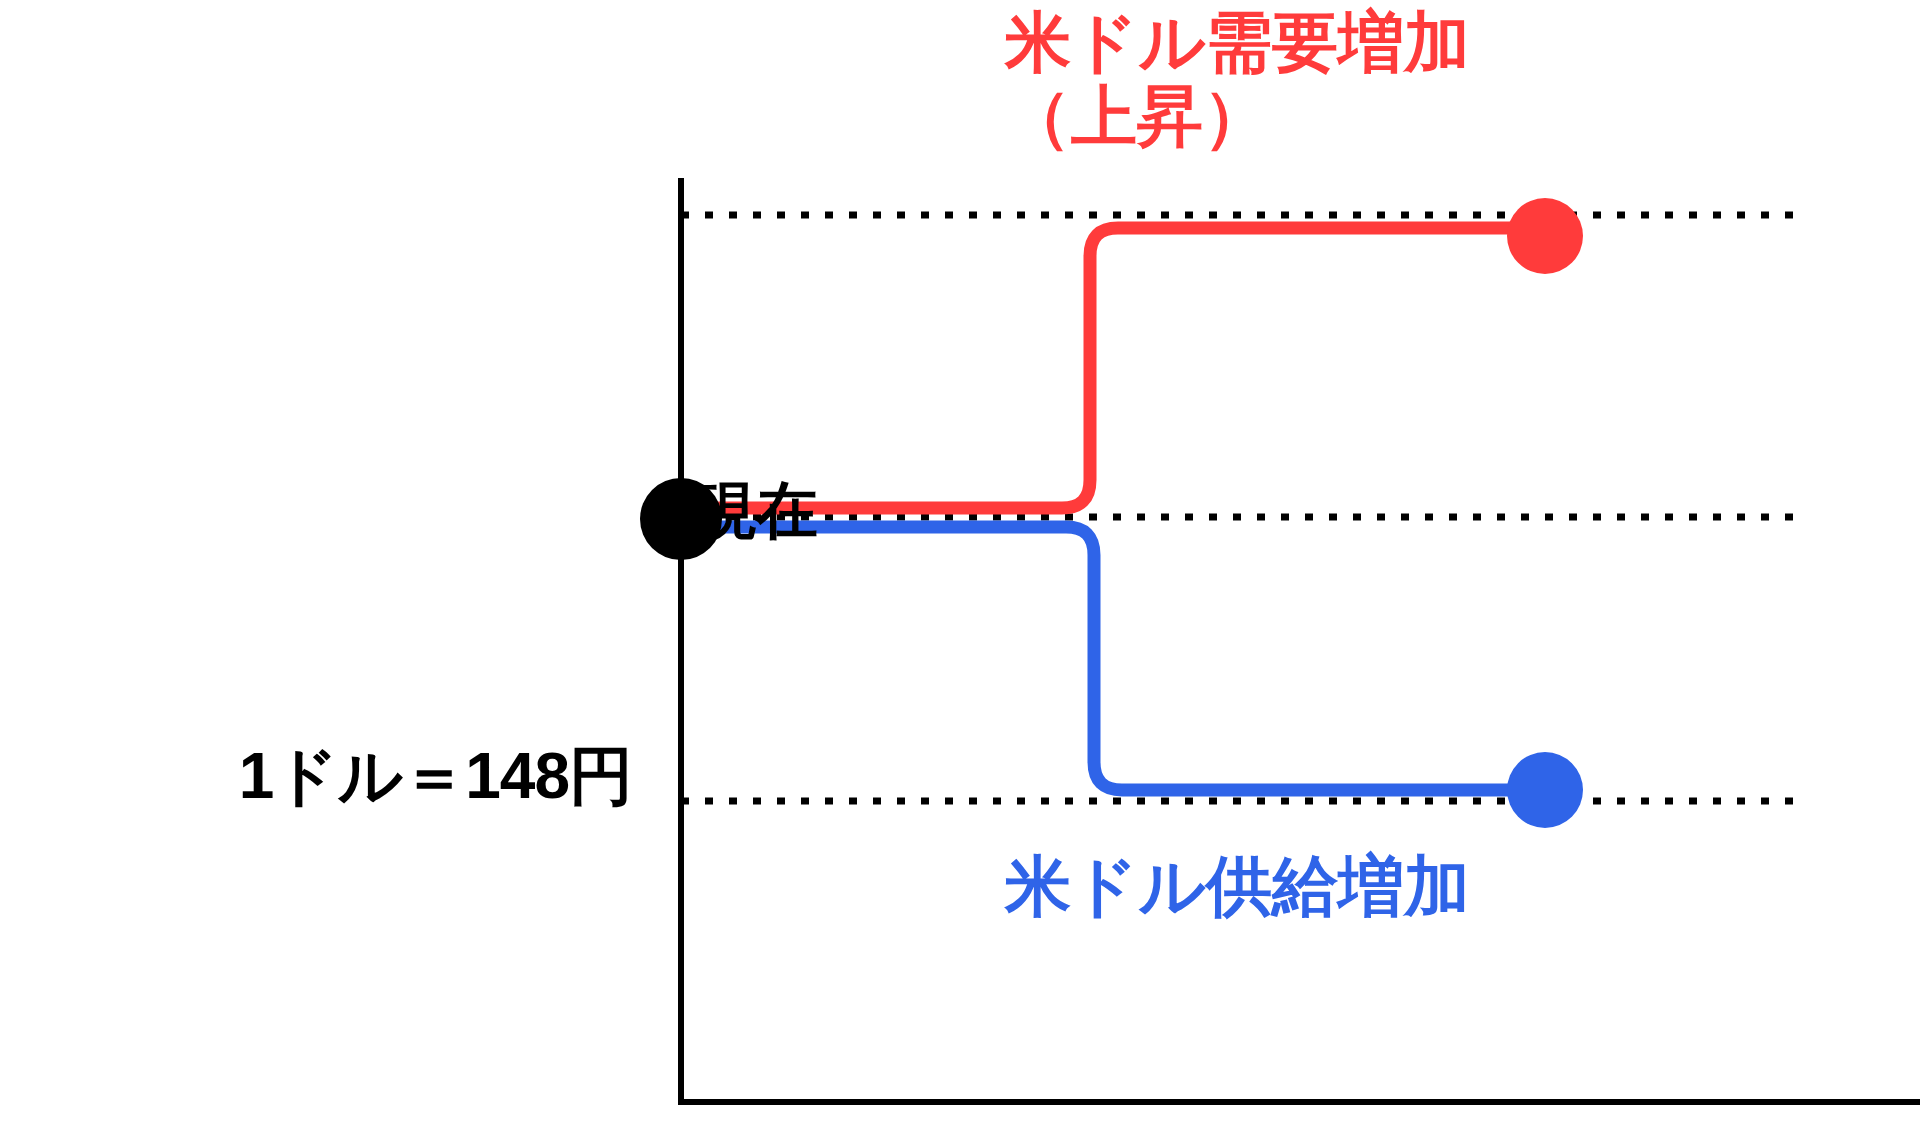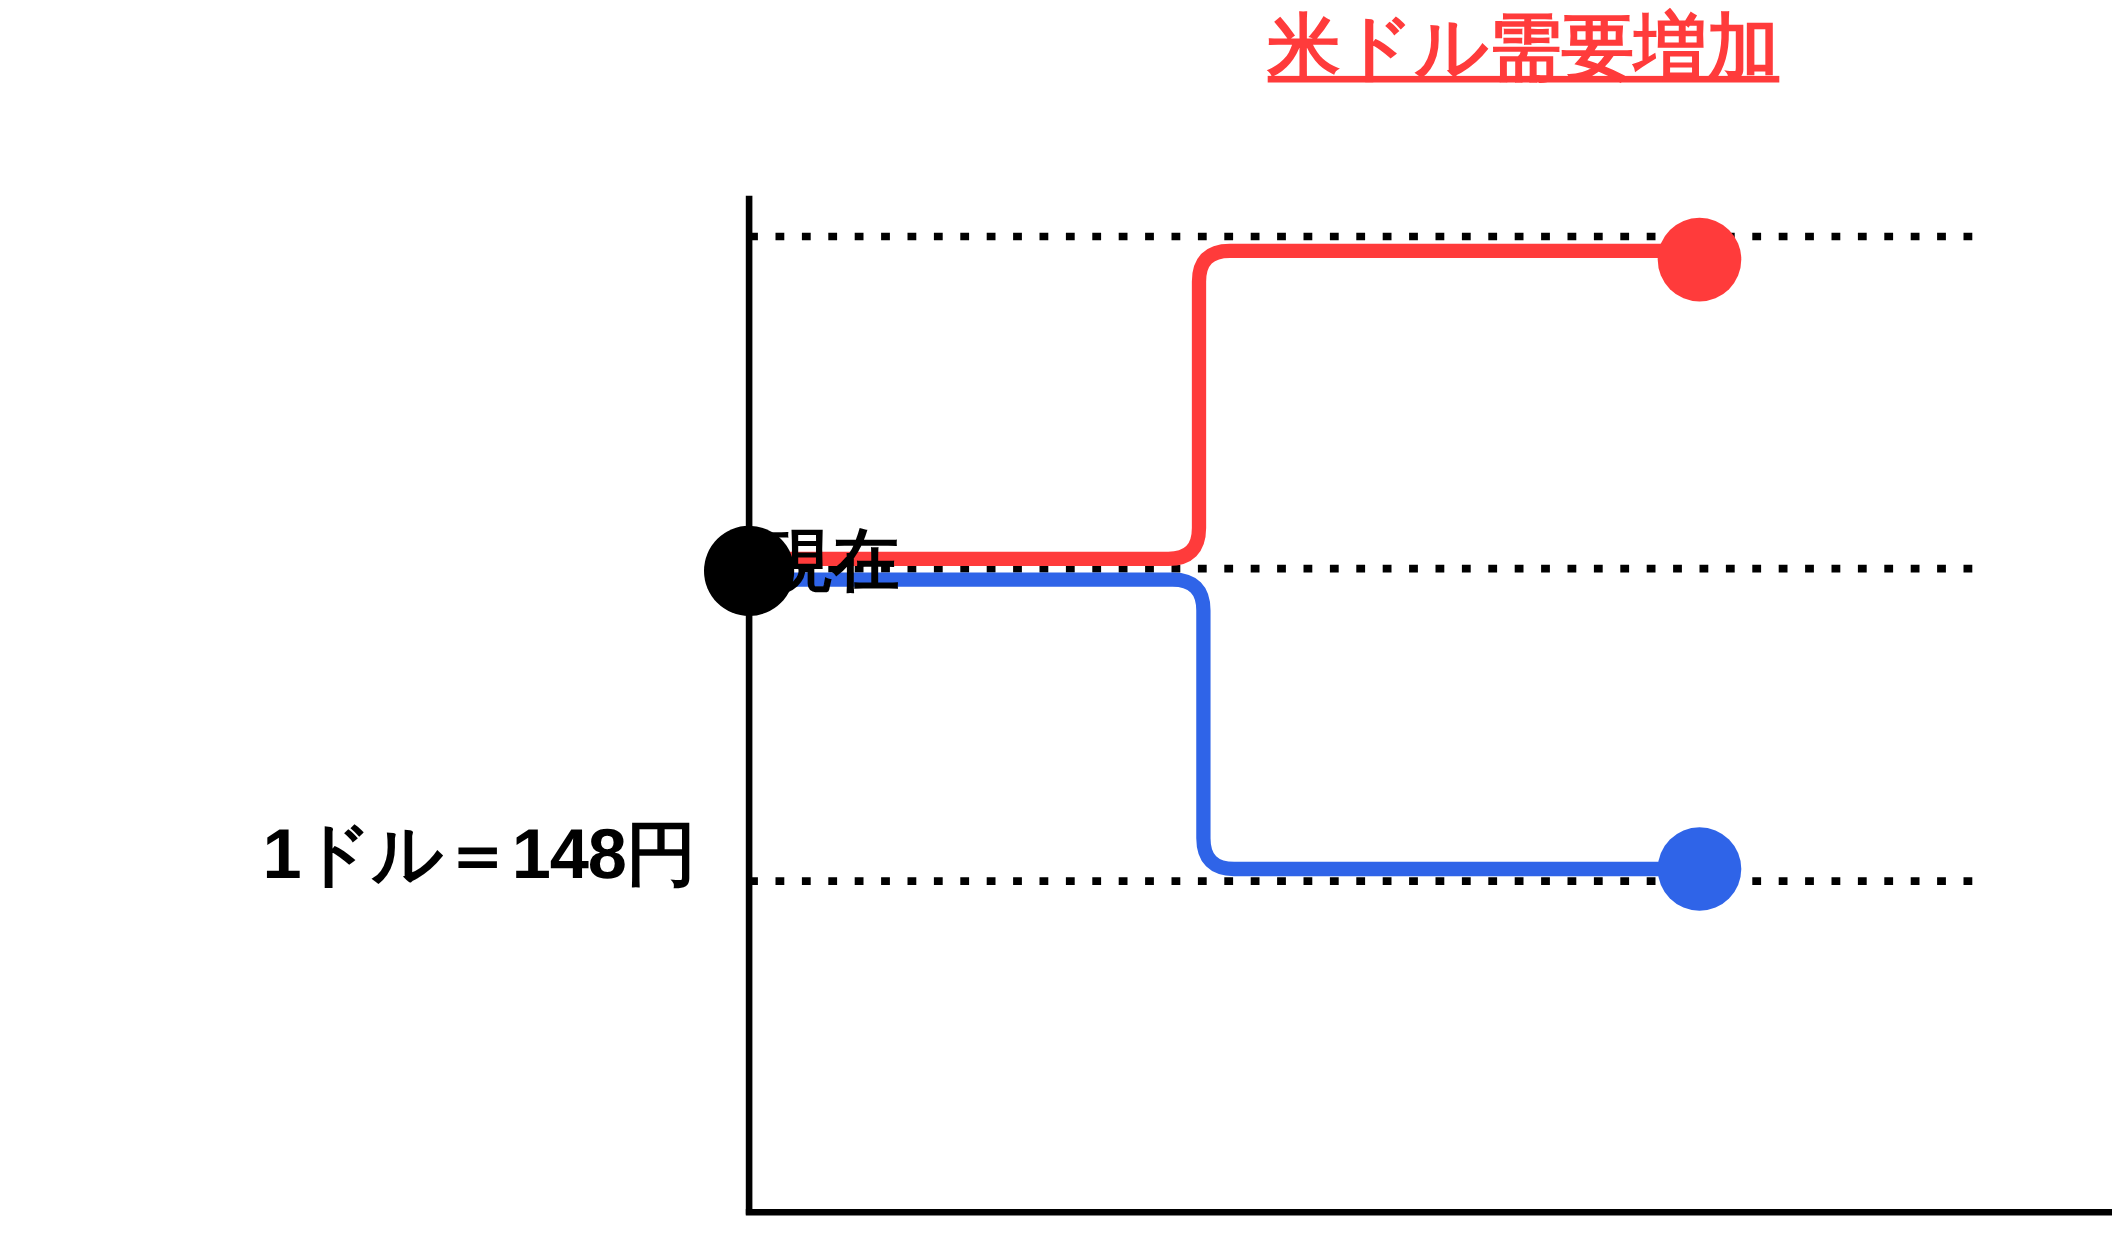--- a/index.html
+++ b/index.html
@@ -44,26 +44,25 @@
     top: 480px;
     color: #000000;
     font-weight: 700;
     font-size: 62px;
     line-height: 1;
     white-space: nowrap;
   }
 
   .annot {
     position: absolute;
-    text-align: center;
+    text-align: left;
     font-weight: 700;
     font-size: 66px;
     line-height: 1.12;
     white-space: nowrap;
-    text-decoration: underline;
   }
   .annot-up {
     left: 1005px;
     top: 6px;
     width: 760px;
     color: #ff3b3b;
   }
   .annot-down {
     left: 1005px;
     top: 850px;
@@ -100,18 +99,20 @@
   </svg>
 
 
 
   <div class="axis-label label-148">1ドル＝148円</div>
 
   <div class="now-label">現在</div>
 
   <div class="annot annot-up">
     <span class="ln">米ドル需要増加</span>
+    <span class="ln">（上昇）</span>
   </div>
 
   <div class="annot annot-down">
+    <span class="ln">米ドル供給増加</span>
   </div>
 
 </div>
 
 </body></html>

